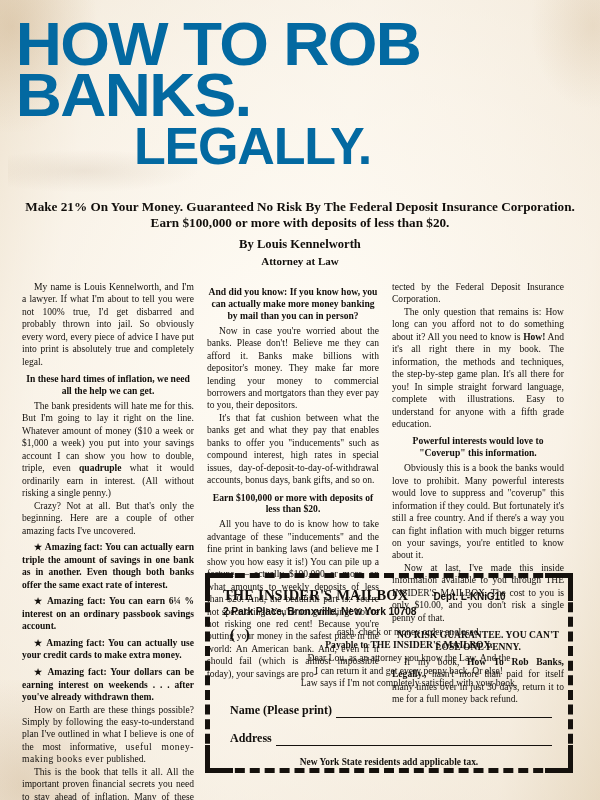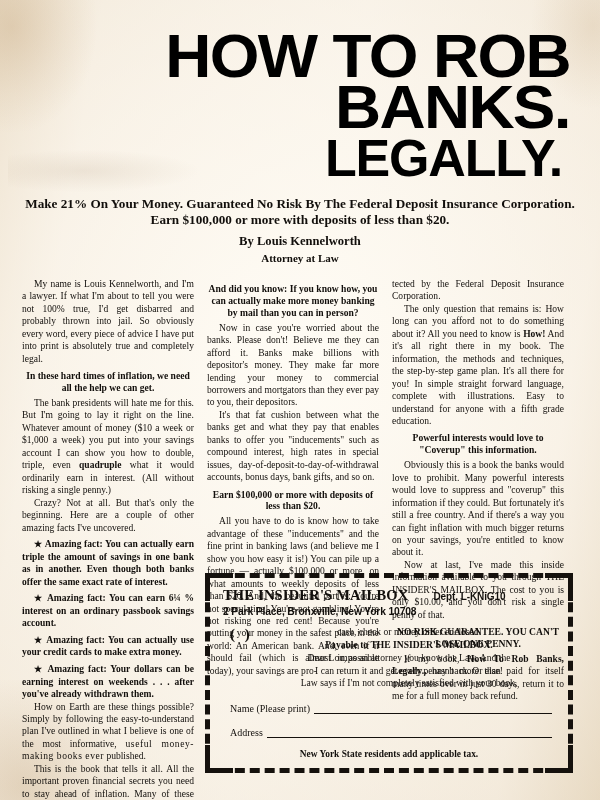--- a/index.html
+++ b/index.html
@@ -57,44 +57,44 @@
     width: 600px;
     height: 800px;
     box-sizing: border-box;
     padding: 14px 22px 6px 22px;
   }
 
   
   .headline {
     font-family: "Liberation Sans", sans-serif;
     font-weight: bold;
-    color: #000000;
+    color: #0369a1;
     letter-spacing: -1.6px;
     line-height: 0.83;
-    text-align: right;
-    margin: 16px;
+    text-align: left;
+    margin: 4px;
   }
   .headline .l1 {
     display: block;
     font-size: 62px;
     transform: scaleX(1.03);
     margin-left: -2px;
   }
   .headline .l2 {
     display: block;
     font-size: 52px;
     margin-top: 4px;
     padding-left: 108px;
     letter-spacing: -1.2px;
   }
 
   
   .subhead {
     text-align: center;
-    margin-top: 16px;
+    margin-top: 31px;
     line-height: 1.24;
   }
   .subhead .sh1 {
     display: block;
     font-size: 13.2px;
     font-weight: bold;
   }
   .subhead .sh2 {
     display: block;
     font-size: 13.2px;
@@ -235,22 +235,23 @@
   }
   .order-text .ln.b { font-weight: bold; }
 
   .fields {
     margin-top: 13px;
     padding-left: 7px;
   }
   .field-row {
     display: flex;
     align-items: flex-end;
-    font-size: 10px;
+    font-size: 12px;
     margin-bottom: 13px;
+    font-weight: bold;
   }
   .field-label { white-space: nowrap; }
   .rule {
     flex: 1;
     border-bottom: 1.3px solid #15110d;
     margin: 0 3px 0 4px;
     height: 10px;
   }
   .rule.short-state { flex: 0 0 92px; }
   .rule.short-zip   { flex: 0 0 44px; }

